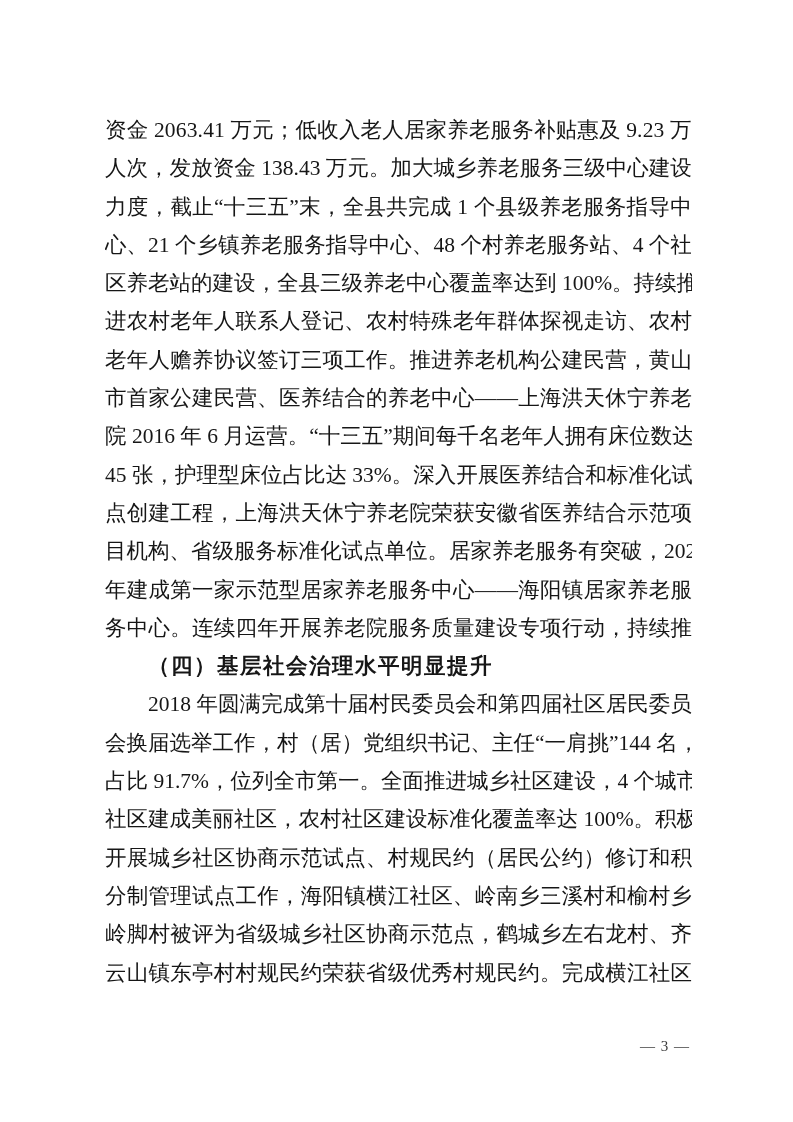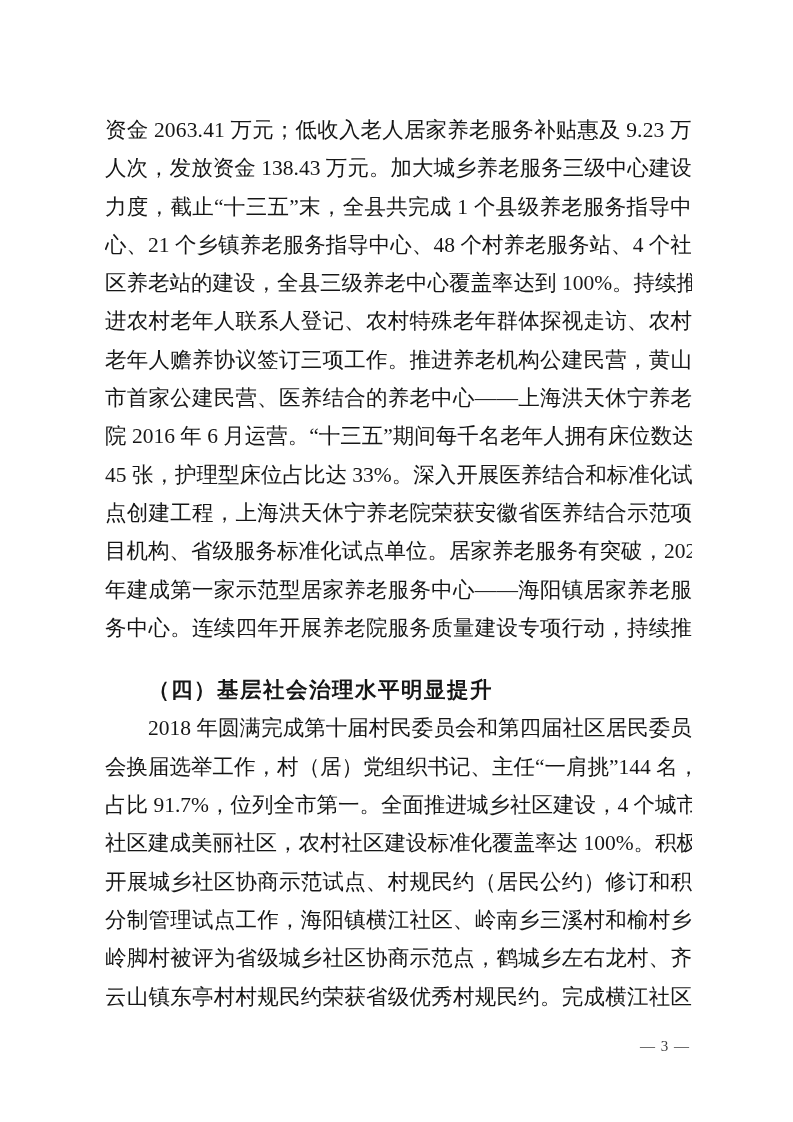--- a/index.html
+++ b/index.html
@@ -46,21 +46,20 @@
     white-space: pre;
     flex: 0 0 auto;
   }
   .indent {
     padding-left: 43px;
   }
   .heading {
     font-weight: bold;
     padding-left: 43px;
     letter-spacing: 1.5px;
-    margin-top: 24px;
   }
   .page-number {
     position: absolute;
     top: 1036px;
     right: 103px;
     font-size: 15px;
     line-height: 20px;
     color: #3a3a3a;
     letter-spacing: 1px;
   }

